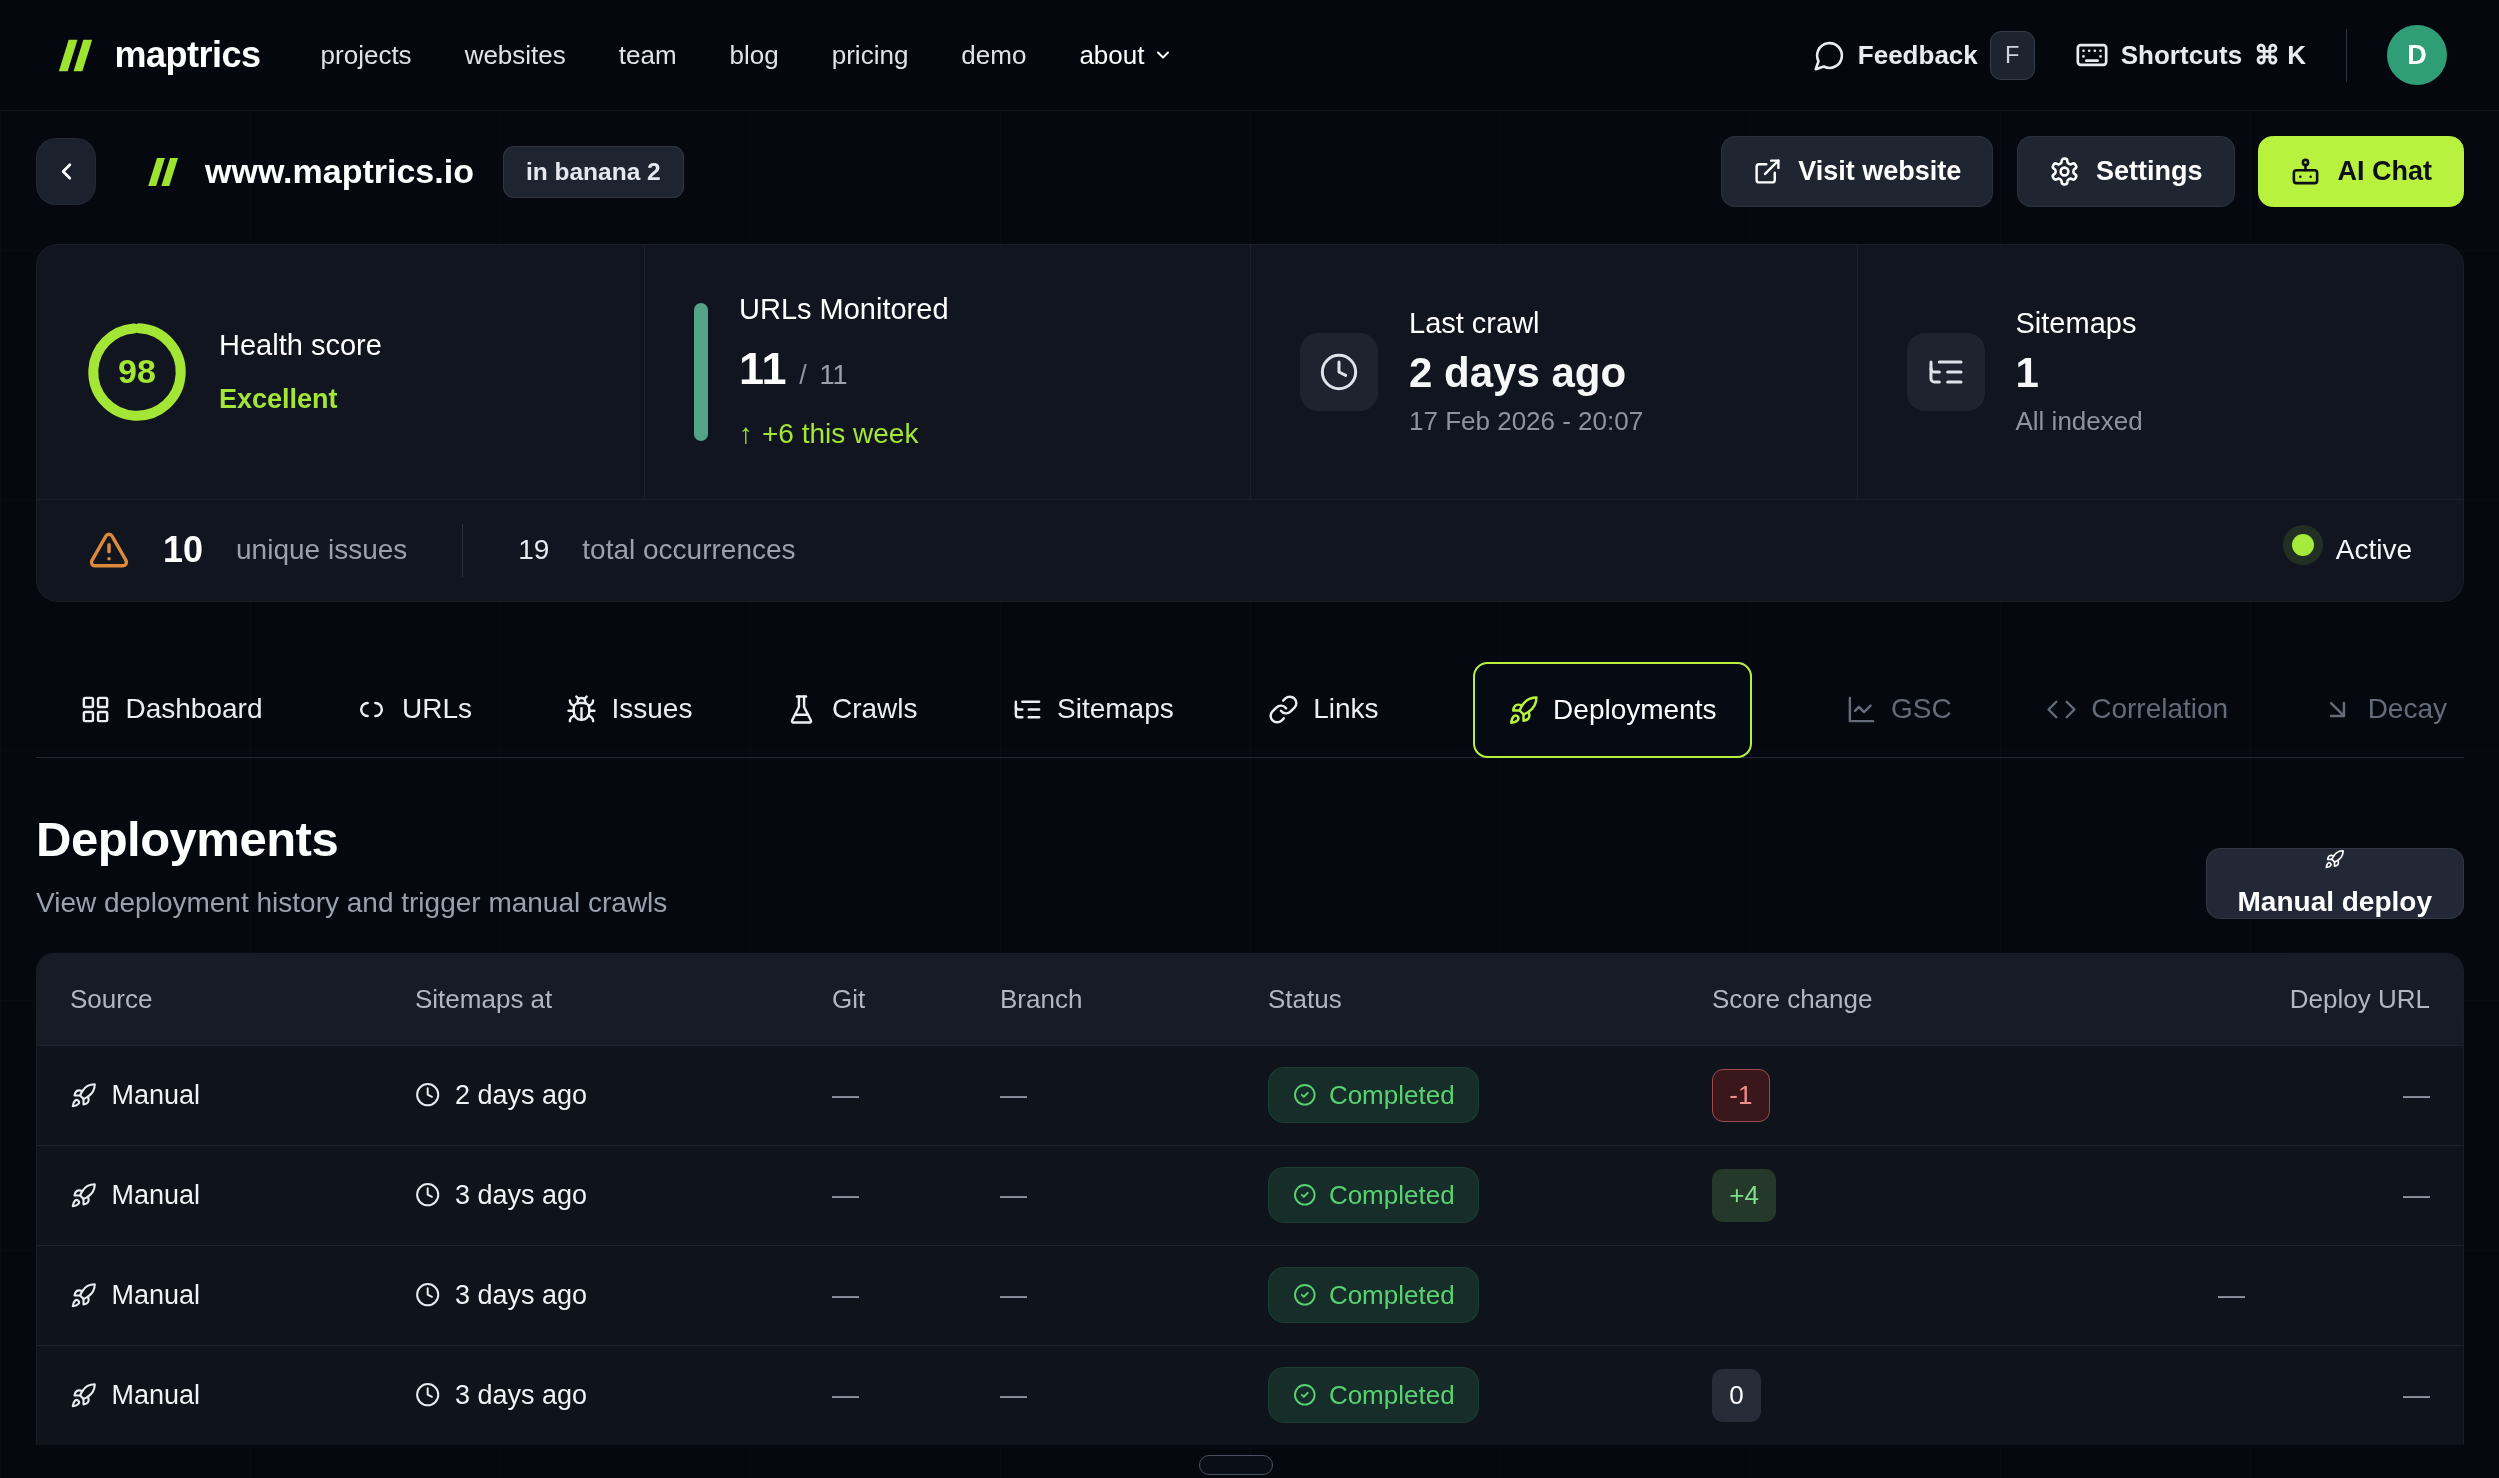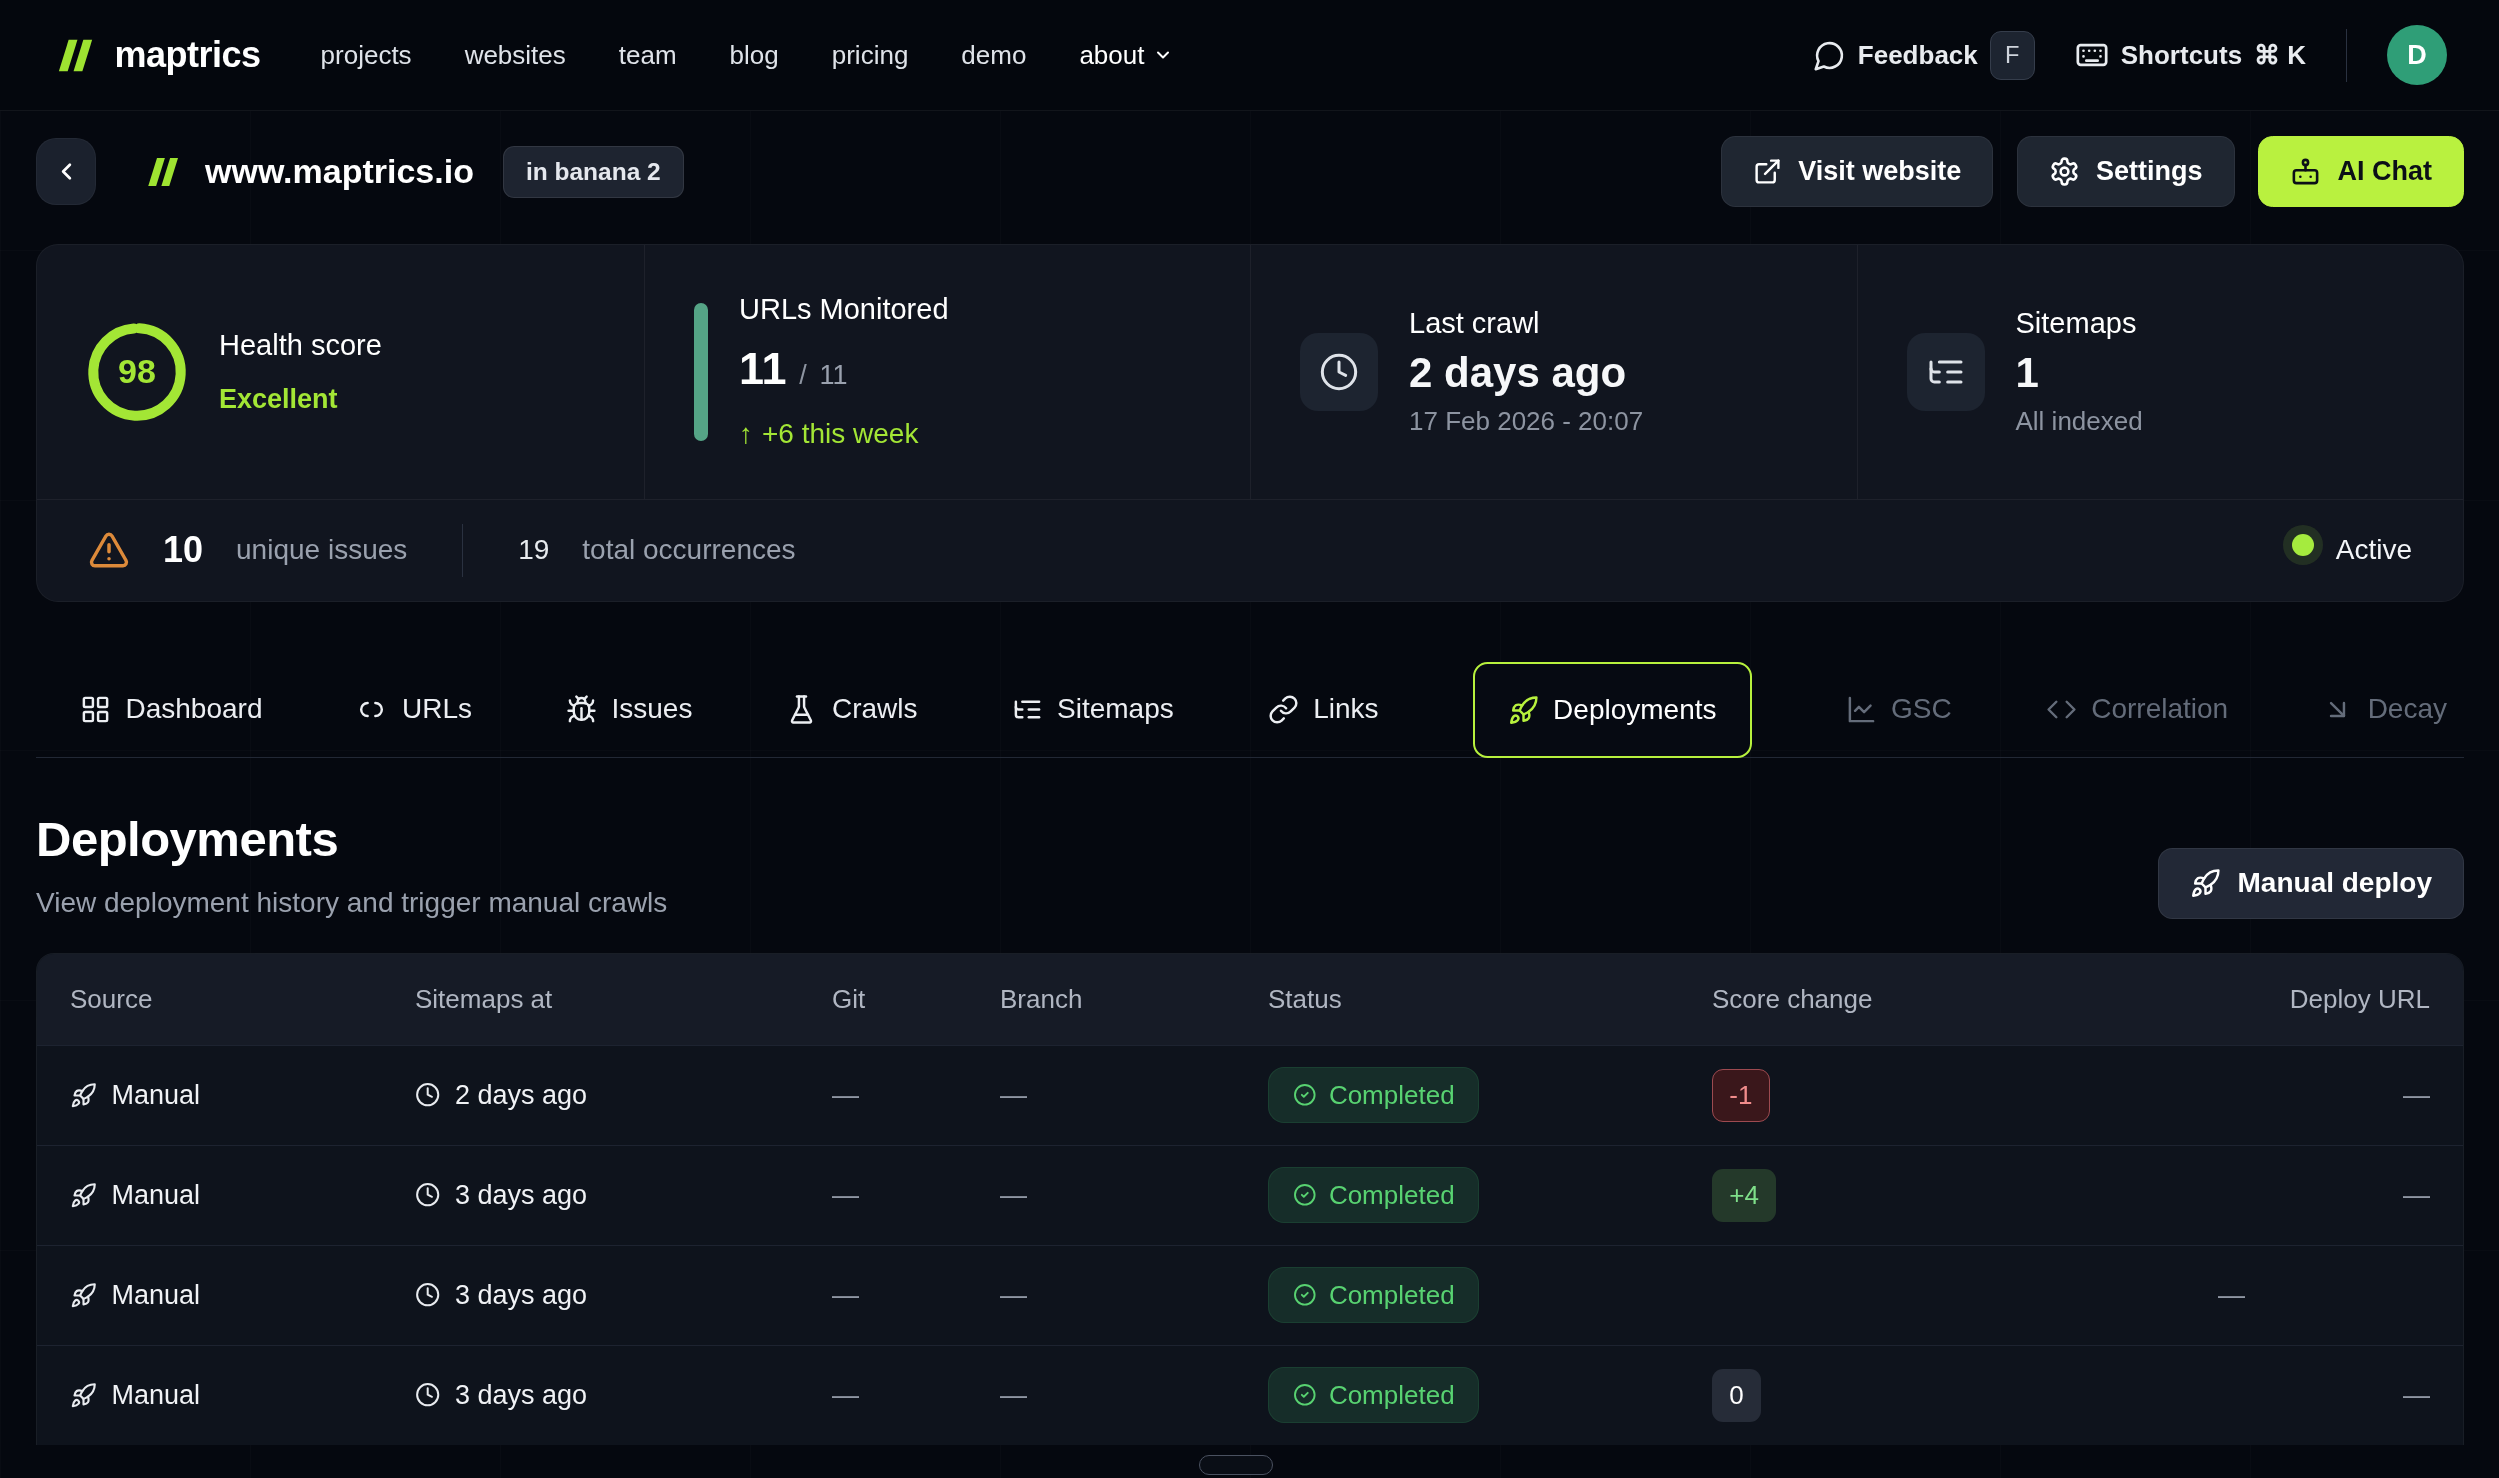--- a/index.html
+++ b/index.html
@@ -124,21 +124,21 @@
   .tab.active .ticon { color:#b7f13d; }
 
   
   .section-head { display:flex; align-items:flex-end; padding:53px 36px 0 36px; }
   .section-titles h1 { font-size:49px; font-weight:bold; color:#ffffff; letter-spacing:-0.5px; }
   .section-sub { font-size:28px; color:#9aa1ae; margin-top:20px; }
   .deploy-btn {
     margin-left:auto; height:71px; padding:0 31px; border-radius:14.5px;
     background:#222836; border:0.9px solid rgba(255,255,255,0.07);
     display:flex; align-items:center; gap:16.3px;
-    font-size:28px; font-weight:600; color:#ffffff; cursor:pointer;
+    font-size:28px; font-weight:600; color:#ffffff; cursor:pointer;flex-direction:column;
   }
 
   
   .table-card {
     margin:34px 36px 0 36px; border-radius:18px 18px 0 0;
     background:#0e131c; border:0.9px solid rgba(255,255,255,0.045); border-bottom:none;
     overflow:hidden; position:relative;
   }
   .tgrid { display:grid; grid-template-columns:345px 417px 168px 268px 444px 599px 1fr; align-items:center; }
   .thead { height:91px; background:#161b26; }

